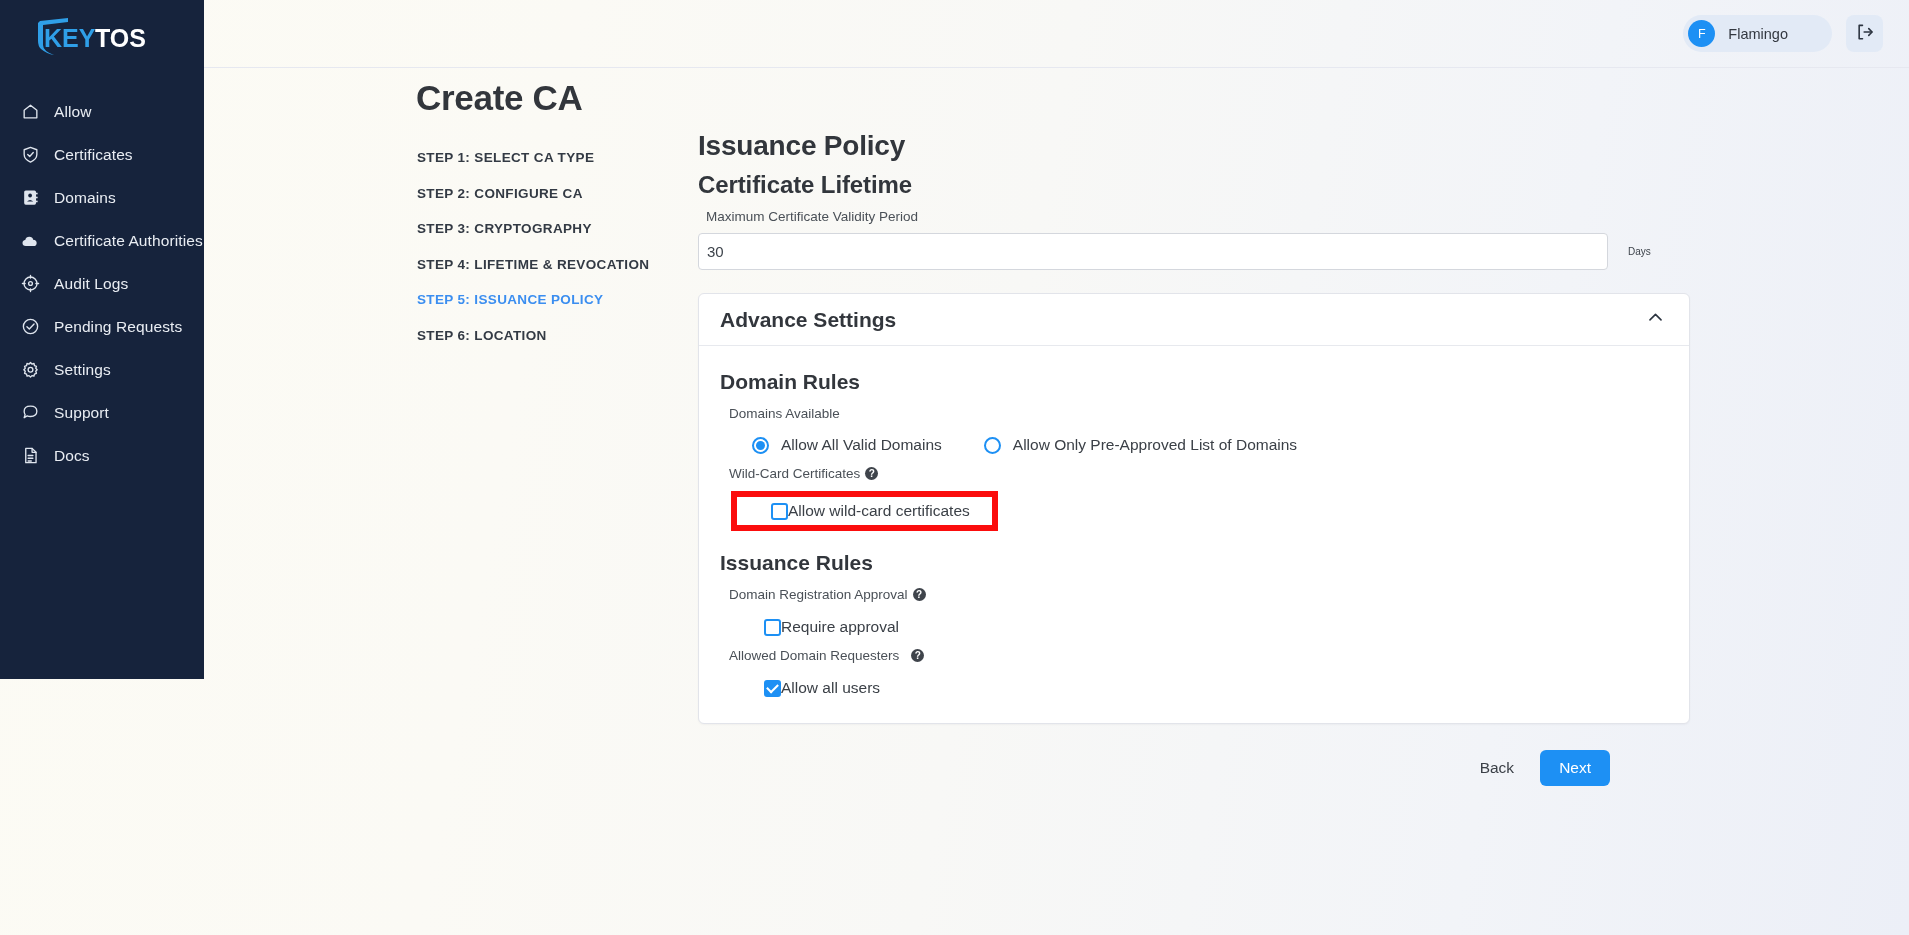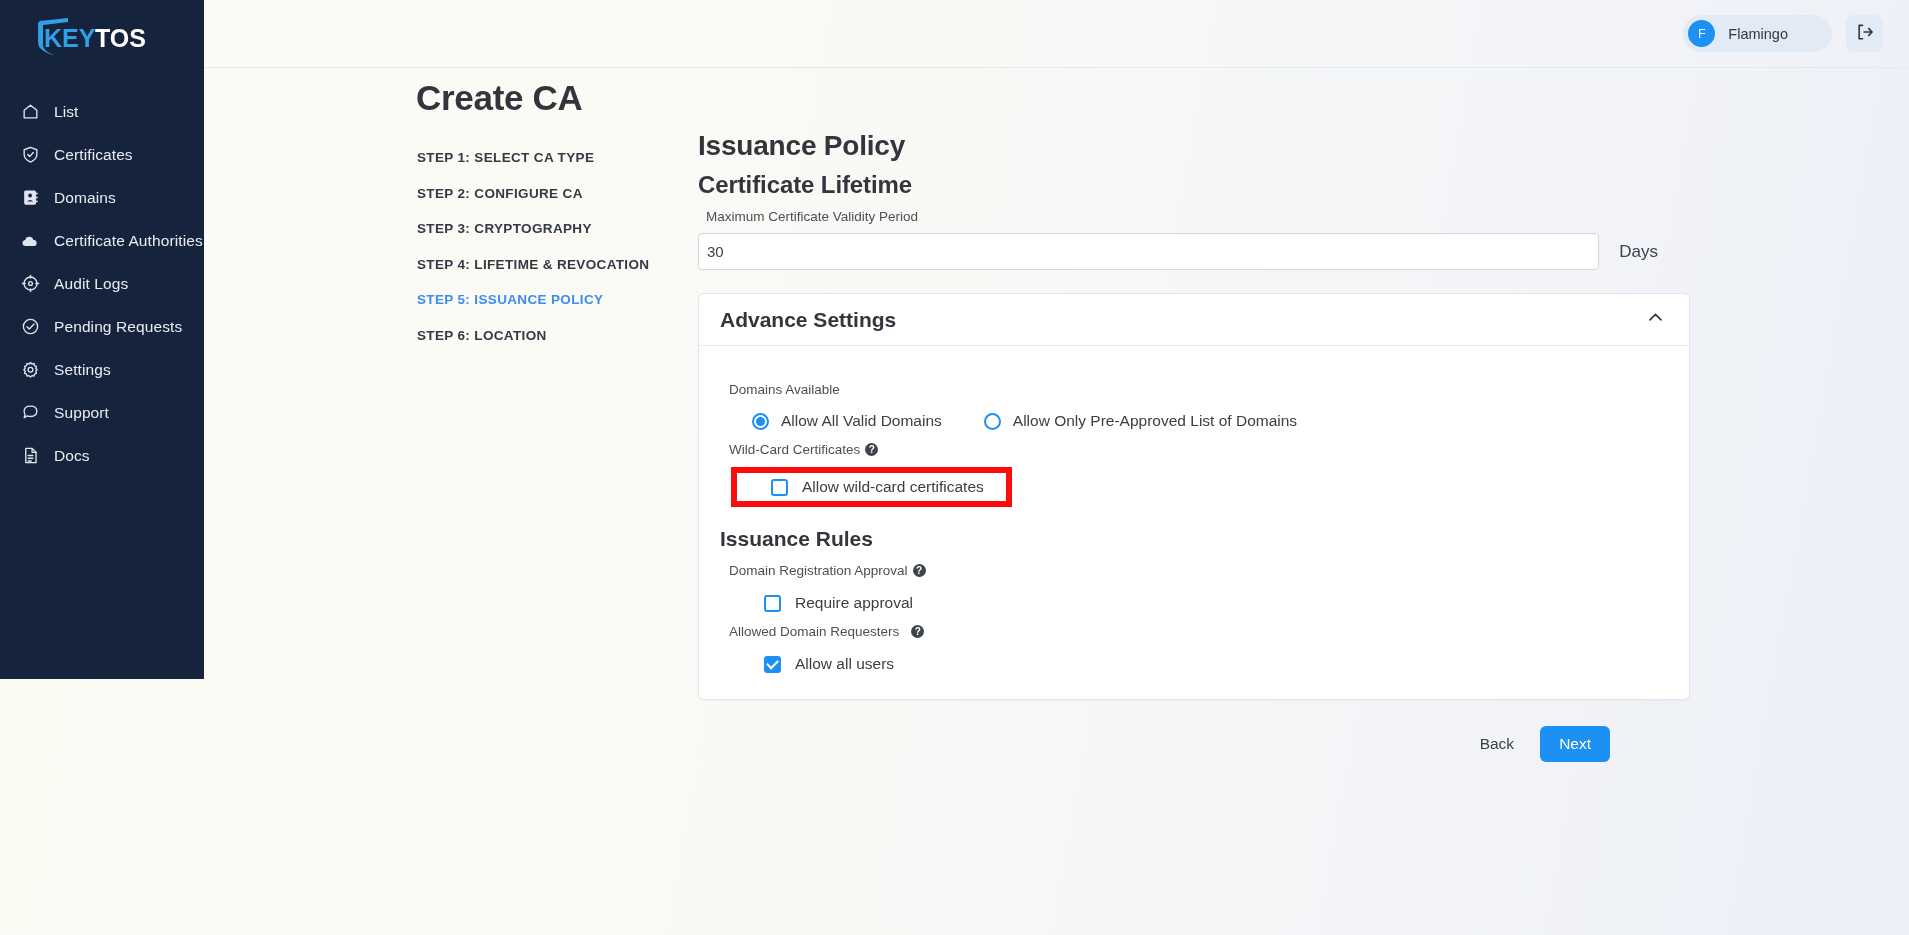--- a/index.html
+++ b/index.html
@@ -181,21 +181,21 @@
     height: 37px;
     border: 1px solid #d4d7dd;
     border-radius: 4px;
     background: #fff;
     padding: 0 8px;
     font-size: 15px;
     color: #3d434b;
     font-family: "Liberation Sans", sans-serif;
     outline: none;
   }
-  .days-label { font-size: 17px; color: #3d434b; }
+  .days-label { font-size: 10px; color: #3d434b; }
 
   
   .card {
     margin-top: 23px;
     width: 992px;
     border: 1px solid #e2e4ea;
     border-radius: 6px;
     background: #fff;
     box-shadow: 0 1px 2px rgba(20,30,60,0.04);
     overflow: hidden;
@@ -274,21 +274,20 @@
   .radio.checked::after {
     content: "";
     width: 9px; height: 9px;
     border-radius: 50%;
     background: #1d90f4;
   }
 
   .check-row {
     display: flex;
     align-items: center;
-    gap: 14px;
     margin-top: 16px;
     margin-left: 28px;
     cursor: pointer;
     font-size: 15.5px;
     color: #3b4047;
     padding-left: 16px;
   }
   .checkbox {
     width: 17px; height: 17px;
     border: 2px solid #1d90f4;
@@ -369,21 +368,21 @@
     </div>
 
     <nav class="nav">
 
       <div class="nav-item">
         <span class="nav-ico">
           <svg width="19" height="19" viewBox="0 0 24 24" fill="none" stroke="#dfe5ee" stroke-width="1.7" stroke-linecap="round" stroke-linejoin="round">
               <path d="M4 10.5 L12 4 L20 10.5 V20 H4 Z"></path>
             </svg>
         </span>
-        <span class="nav-label">List</span>
+        <span class="nav-label">Allow</span>
       </div>
 
       <div class="nav-item">
         <span class="nav-ico">
           <svg width="19" height="19" viewBox="0 0 24 24" fill="none" stroke="#dfe5ee" stroke-width="1.7" stroke-linecap="round" stroke-linejoin="round">
               <path d="M12 3 L20 6 V12 Q20 18 12 21.5 Q4 18 4 12 V6 Z"></path>
               <path d="M8.5 12 L11 14.5 L15.5 9.5"></path>
             </svg>
         </span>
         <span class="nav-label">Certificates</span>
@@ -513,20 +512,21 @@
           <span>
             <svg width="19" height="19" viewBox="0 0 24 24" fill="none" stroke="#2c3440" stroke-width="2" stroke-linecap="round" stroke-linejoin="round">
                 <path d="M5 15 L12 8 L19 15"></path>
               </svg>
           </span>
         </div>
 
         <div class="card-body">
 
           
+          <div class="sec-title">Domain Rules</div>
 
           <div class="field-label">
             <span>Domains Available</span>
           </div>
 
           <div class="radio-row">
             <label class="radio-opt">
               <span class="radio checked"></span>
               <span>Allow All Valid Domains</span>
             </label>

